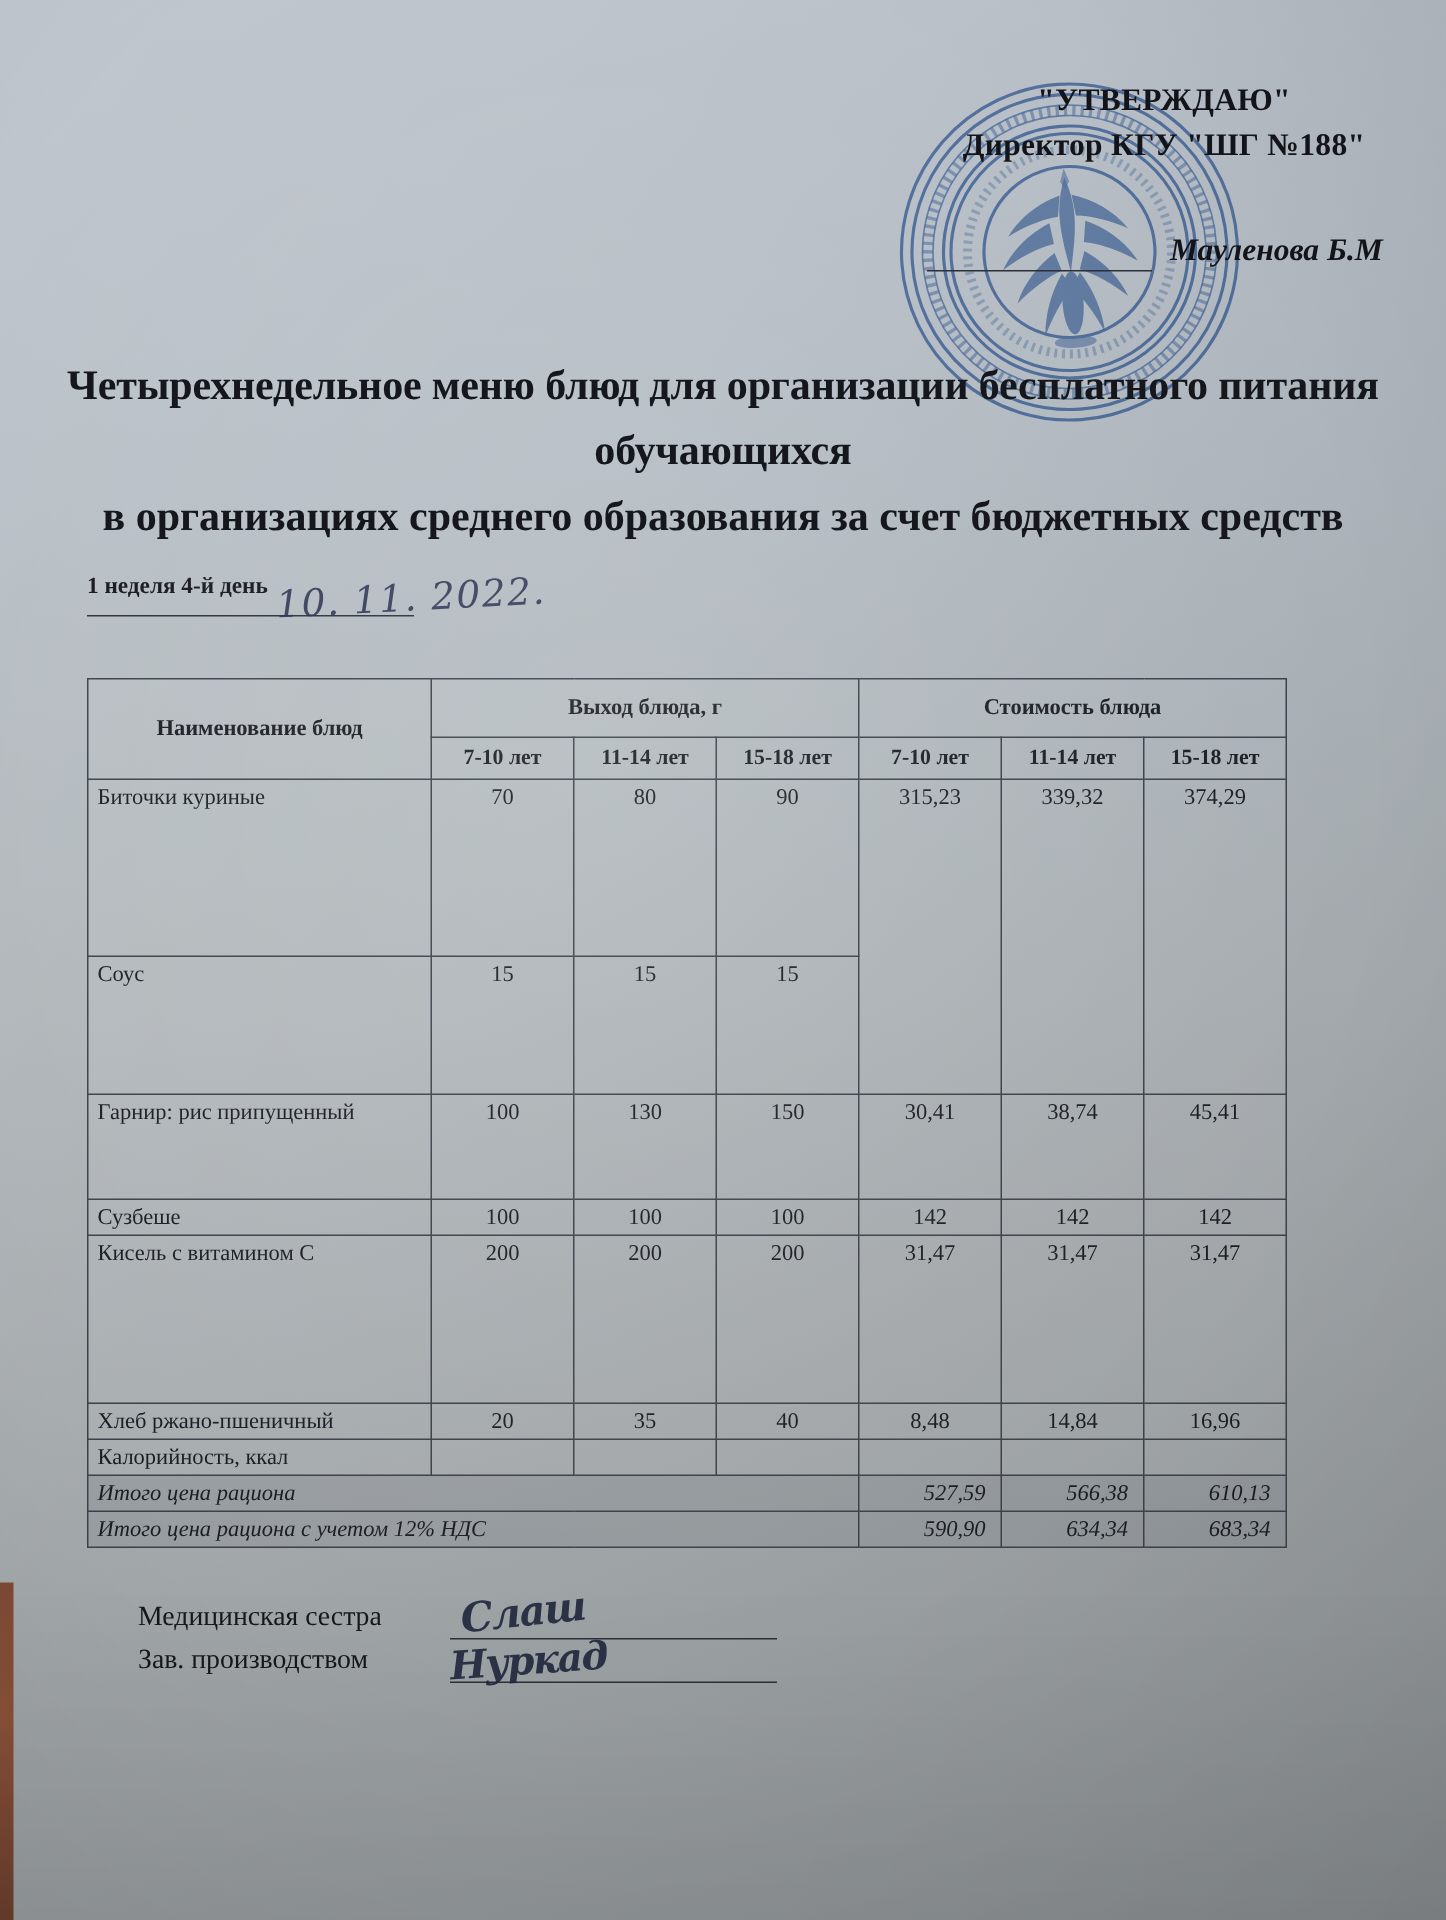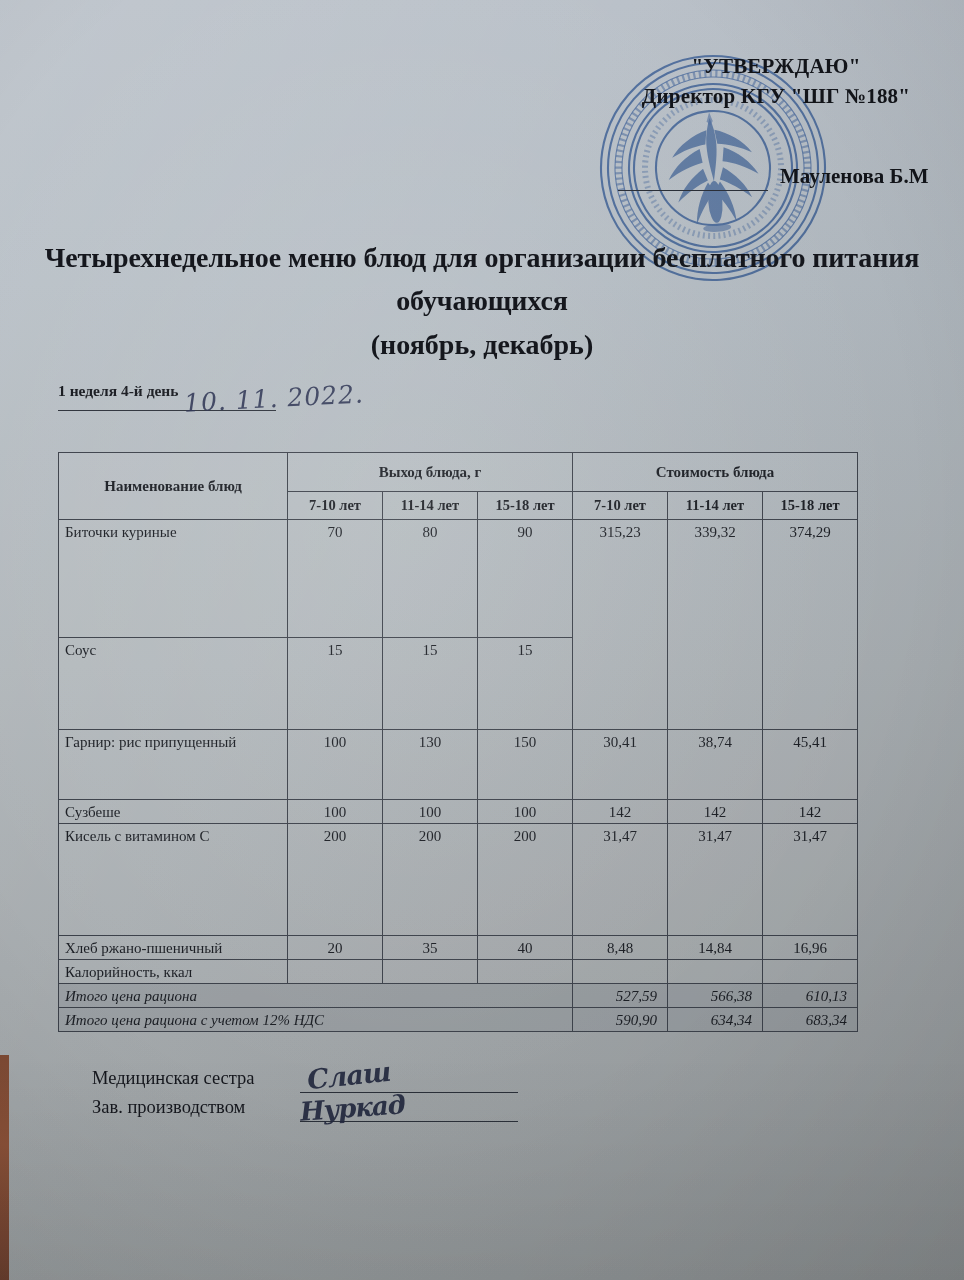--- a/index.html
+++ b/index.html
@@ -51,24 +51,25 @@
     font-weight: bold;
     font-size: 21px;
     line-height: 1.42;
     letter-spacing: .2px;
     color: #121419;
     z-index: 6;
   }
   #approval .ln2 { white-space: nowrap; }
   #director-row {
     position: absolute;
-    left: 600px; top: 164px;
+    left: 600px; top: 154px;
     width: 360px;
     height: 34px;
     z-index: 6;
+    font-style: italic;
   }
   #sig-line {
     position: absolute;
     left: 18px; top: 26px;
     width: 150px;
     border-bottom: 1.6px solid #2a2f38;
   }
   #director-name {
     position: absolute;
     left: 180px; top: 0px;
@@ -274,21 +275,21 @@
     <div class="ln1">"УТВЕРЖДАЮ"</div>
     <div class="ln2">Директор КГУ "ШГ №188"</div>
   </div>
   <div id="director-row">
     <div id="sig-line"></div>
     <div id="director-name">Мауленова Б.М</div>
   </div>
 
   <div id="doc-title">
     <span class="l1">Четырехнедельное меню блюд для организации бесплатного питания обучающихся</span>
-    <span class="l3">(ноябрь, декабрь)</span>
+    <span class="l2">в организациях среднего образования за счет бюджетных средств</span>
   </div>
 
   <div id="weekday">1 неделя 4-й день</div>
   <div id="weekday-rule"></div>
   <div id="hand-date">10. 11. 2022.</div>
 
   <table id="menu-table">
     <thead>
       <tr>
         <th rowspan="2" style="width:218px;">Наименование блюд</th>

